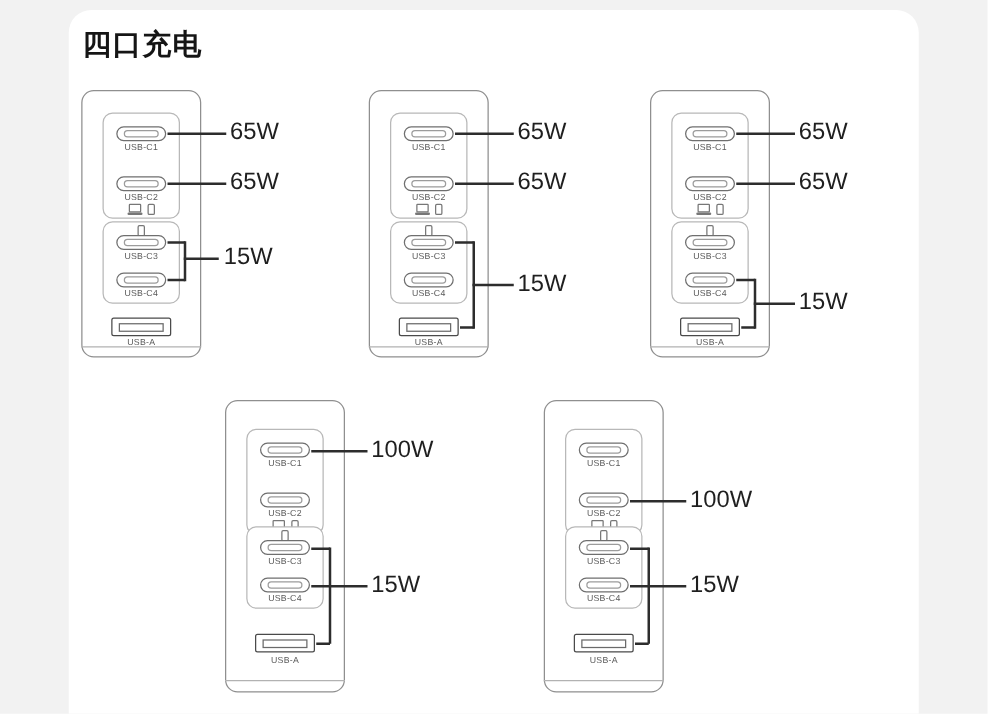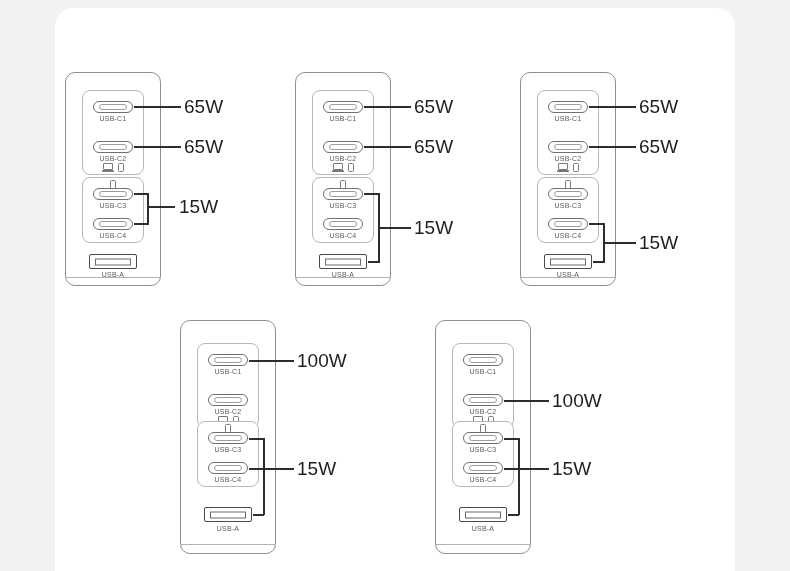--- a/index.html
+++ b/index.html
@@ -47,20 +47,21 @@
   .ln{position:absolute;background:#2d2d2d;}
   .ln.h{height:1.5px;}
   .ln.v{width:1.5px;}
   .pw{position:absolute;font-size:19px;color:#1f1f1f;transform:translateY(-52%);white-space:nowrap;}
 </style>
 </head>
 <body>
 
 <div class="stage">
   <div class="card"></div>
+  <div class="title">四口充电</div>
 
   <div class="charger" style="left:65px;top:72px;height:214px">
     <div class="group g1">
       <div class="usbc c1"></div>
       <div class="plabel l1">USB-C1</div>
       <div class="usbc c2"></div>
       <div class="plabel l2">USB-C2</div>
       <div class="devices">
         <span class="icon-laptop"></span>
         <span class="icon-phone"></span>

